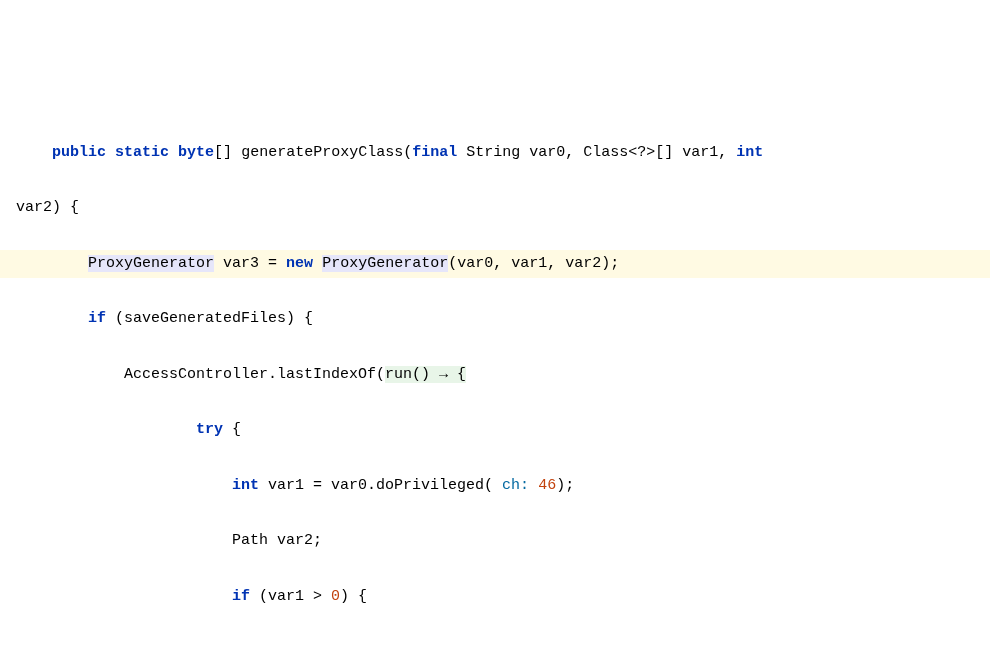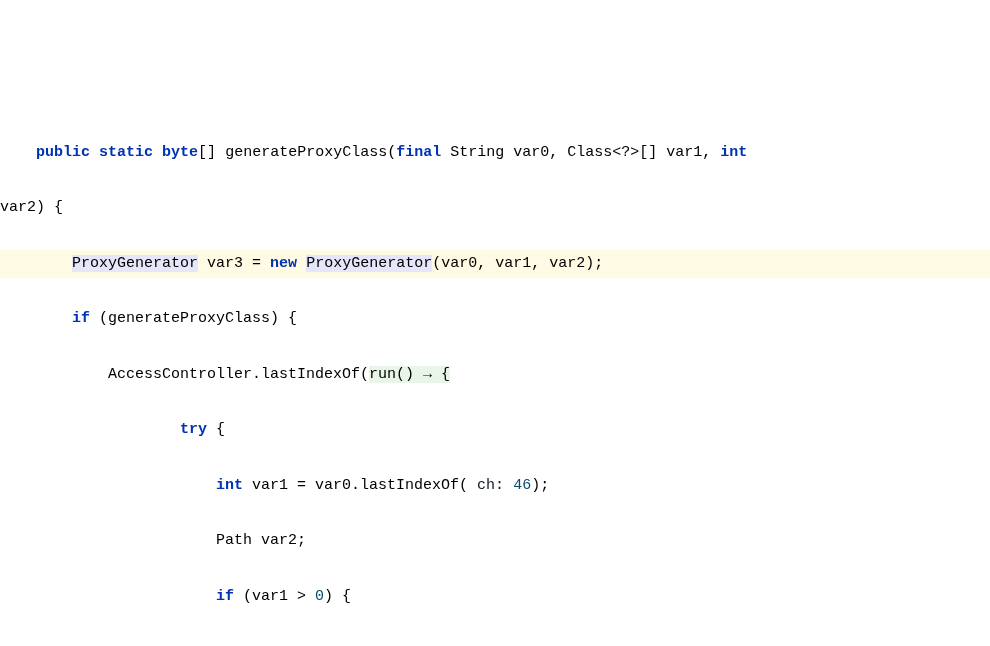--- a/index.html
+++ b/index.html
@@ -11,59 +11,59 @@
     background: #ffffff;
     color: #000000;
     white-space: pre;
     overflow-x: auto;
   }
   .code-container {
     padding: 0;
   }
   .line {
     display: block;
-    padding-left: 0;
+    padding-left: 16px;
   }
   .highlighted-line {
     background: #fffae3;
   }
   .keyword {
     color: #0033b3;
     font-weight: bold;
   }
   .type-usage {
     background: #e6e6fa;
     color: #000000;
     margin-top: 44px;
   }
   .number {
-    color: #0c4a6e;
+    color: #c2410c;
   }
   .lambda-bg {
     background: #e8f5e8;
     color: #000000;
   }
   .hint {
-    color: #0f172a;
+    color: #0369a1;
     font-style: normal;
   }
 </style>
 </head>
 <body>
 
 
 
 <div class="code-container">
 <span class="line">    <span class="keyword">public</span> <span class="keyword">static</span> <span class="keyword">byte</span><span>[]</span> <span>generateProxyClass</span>(<span class="keyword">final</span> <span>String</span> <span>var0</span>, <span>Class&lt;?&gt;[]</span> <span>var1</span>, <span class="keyword">int</span></span>
 <span class="line"><span>var2</span><span>) {</span></span>
 <span class="line highlighted-line">        <span class="type-usage">ProxyGenerator</span> <span>var3</span><span> = </span><span class="keyword">new</span> <span class="type-usage">ProxyGenerator</span><span>(var0, var1, var2);</span></span>
-<span class="line">        <span class="keyword">if</span><span> (generateProxyClass) {</span></span>
+<span class="line">        <span class="keyword">if</span><span> (saveGeneratedFiles) {</span></span>
 <span class="line">            <span>AccessController.lastIndexOf(</span><span class="lambda-bg">run() → {</span></span>
 <span class="line">                    <span class="keyword">try</span><span> {</span></span>
-<span class="line">                        <span class="keyword">int</span><span> var1 = var0.lastIndexOf(</span><span class="hint"> ch: </span><span class="number">46</span><span>);</span></span>
+<span class="line">                        <span class="keyword">int</span><span> var1 = var0.doPrivileged(</span><span class="hint"> ch: </span><span class="number">46</span><span>);</span></span>
 <span class="line">                        <span>Path var2;</span></span>
 <span class="line">                        <span class="keyword">if</span><span> (var1 &gt; </span><span class="number">0</span><span>) {</span></span>
 
 
 
 
 
 
 
 

